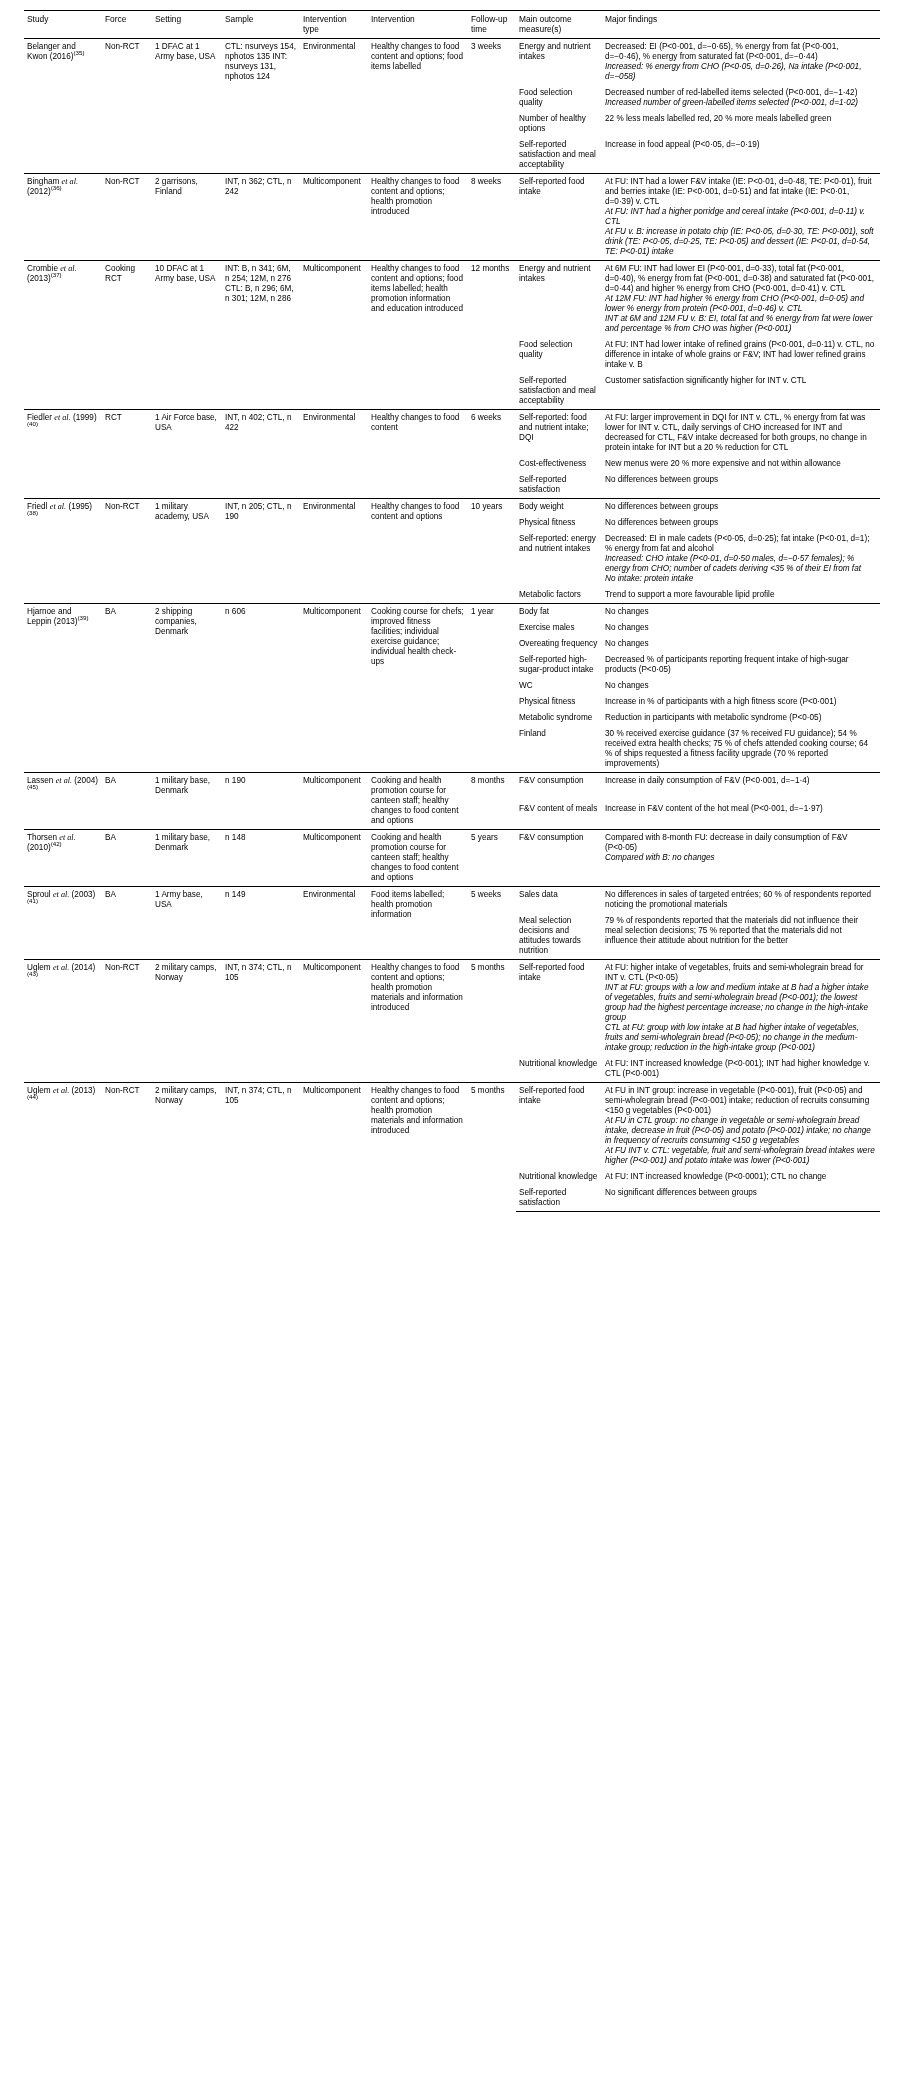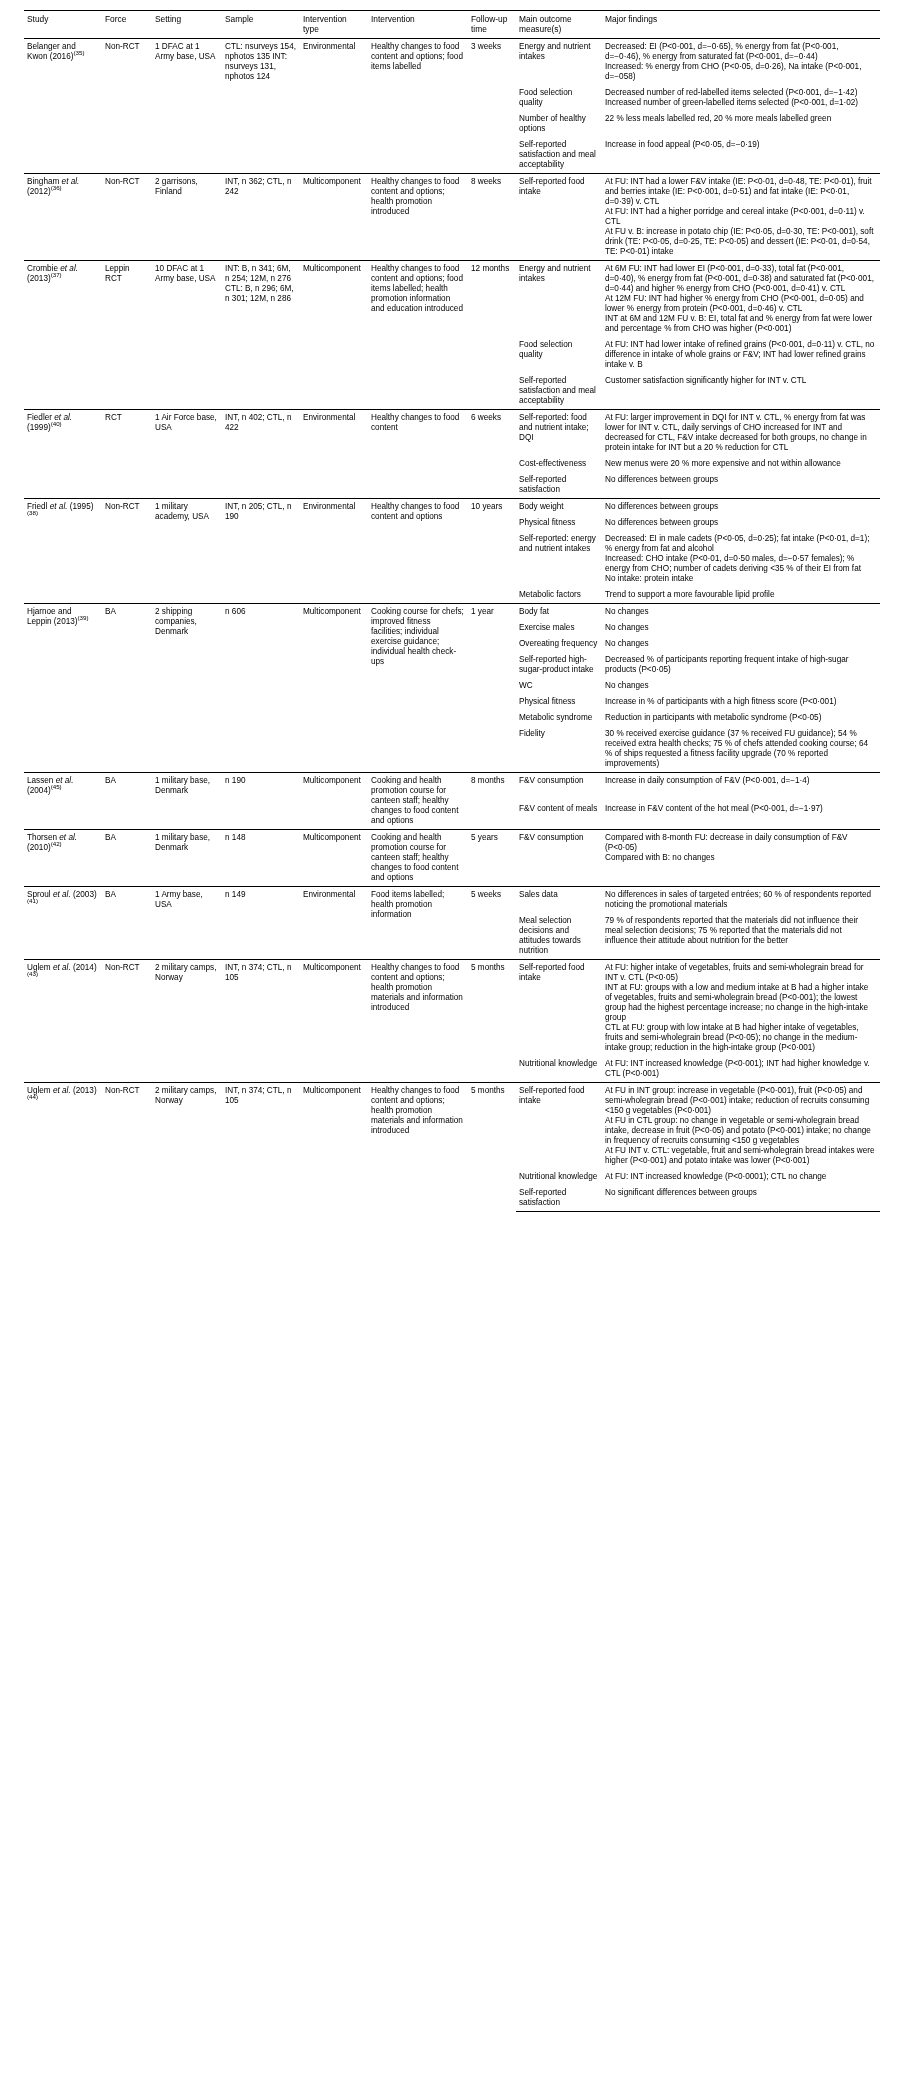--- a/index.html
+++ b/index.html
@@ -51,24 +51,24 @@
   }
   .col-study{width:78px;}
   .col-design{width:50px;}
   .col-setting{width:70px;}
   .col-sample{width:78px;}
   .col-itype{width:68px;}
   .col-interv{width:100px;}
   .col-follow{width:48px;}
   .col-measure{width:86px;}
   .col-findings{width:auto;}
-  .ital{font-style:italic;}
+  .ital{font-style:italic;font-family:Liberation Serif, serif;}
   sup{font-size:6.2px;vertical-align:super;line-height:0;}
   .cellblock{display:block;}
-  .cellblock + .cellblock{margin-top:0;}
+  .cellblock + .cellblock{margin-top:0;font-style:italic;}
 </style>
 </head>
 <body>
 
 <div id="sheet">
   <table class="study-table">
     <colgroup>
       <col class="col-study">
         <col class="col-design">
         <col class="col-setting">
@@ -171,21 +171,21 @@
           </td>
           <td>
             <span class="cellblock">At FU: INT had a lower F&amp;V intake (IE: P&lt;0·01, d=0·48, TE: P&lt;0·01), fruit and berries intake (IE: P&lt;0·001, d=0·51) and fat intake (IE: P&lt;0·01, d=0·39) v. CTL</span>
             <span class="cellblock">At FU: INT had a higher porridge and cereal intake (P&lt;0·001, d=0·11) v. CTL</span>
             <span class="cellblock">At FU v. B: increase in potato chip (IE: P&lt;0·05, d=0·30, TE: P&lt;0·001), soft drink (TE: P&lt;0·05, d=0·25, TE: P&lt;0·05) and dessert (IE: P&lt;0·01, d=0·54, TE: P&lt;0·01) intake</span>
           </td>
         </tr>
         <tr class="study-row">
           <td rowspan="3">Crombie <span class="ital">et al.</span> (2013)<sup>(37)</sup></td>
           <td rowspan="3">
-            <span class="cellblock">Leppin RCT</span>
+            <span class="cellblock">Cooking RCT</span>
           </td>
           <td rowspan="3">
             <span class="cellblock">10 DFAC at 1 Army base, USA</span>
           </td>
           <td rowspan="3">
             <span class="cellblock">INT: B, n 341; 6M, n 254; 12M, n 276 CTL: B, n 296; 6M, n 301; 12M, n 286</span>
           </td>
           <td rowspan="3">
             <span class="cellblock">Multicomponent</span>
           </td>
@@ -386,21 +386,21 @@
         <tr class="sub-row">
           <td>
             <span class="cellblock">Metabolic syndrome</span>
           </td>
           <td>
             <span class="cellblock">Reduction in participants with metabolic syndrome (P&lt;0·05)</span>
           </td>
         </tr>
         <tr class="sub-row">
           <td>
-            <span class="cellblock">Fidelity</span>
+            <span class="cellblock">Finland</span>
           </td>
           <td>
             <span class="cellblock">30 % received exercise guidance (37 % received FU guidance); 54 % received extra health checks; 75 % of chefs attended cooking course; 64 % of ships requested a fitness facility upgrade (70 % reported improvements)</span>
           </td>
         </tr>
         <tr class="study-row">
           <td rowspan="2">Lassen <span class="ital">et al.</span> (2004)<sup>(45)</sup></td>
           <td rowspan="2">
             <span class="cellblock">BA</span>
           </td>

